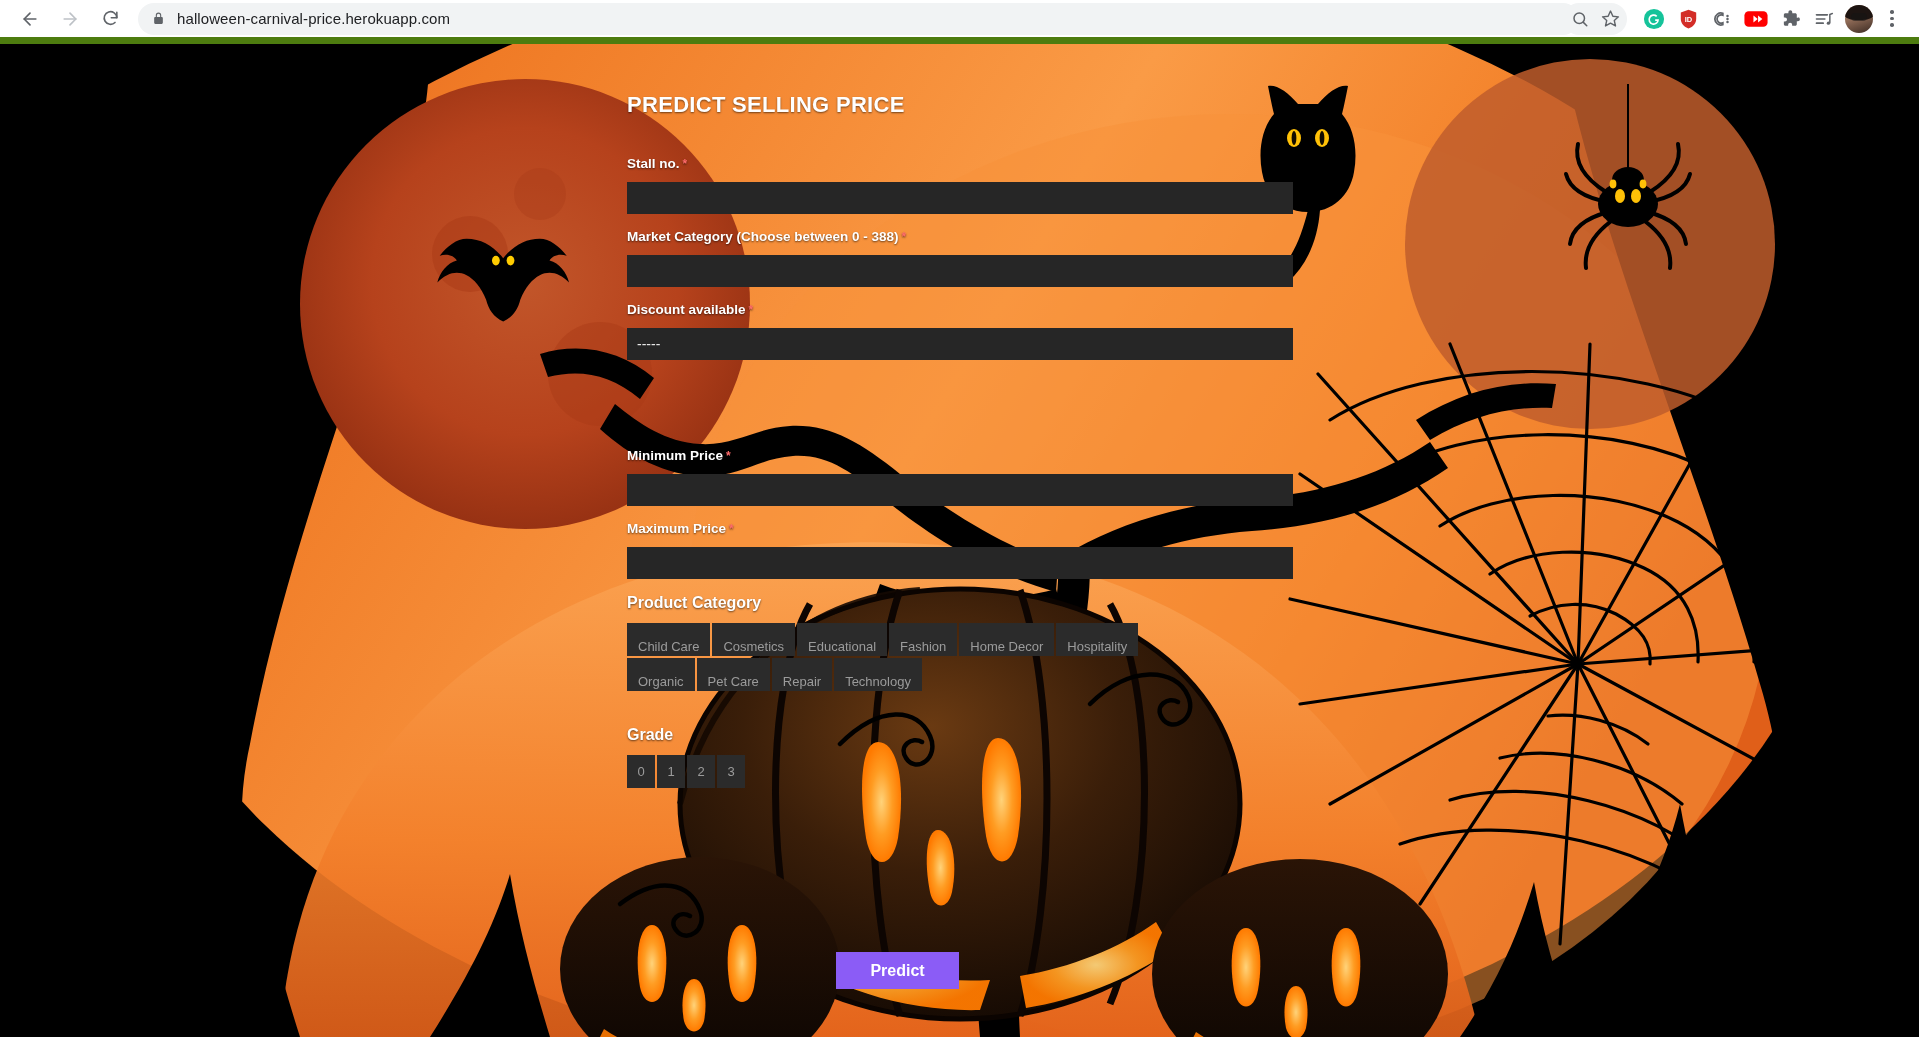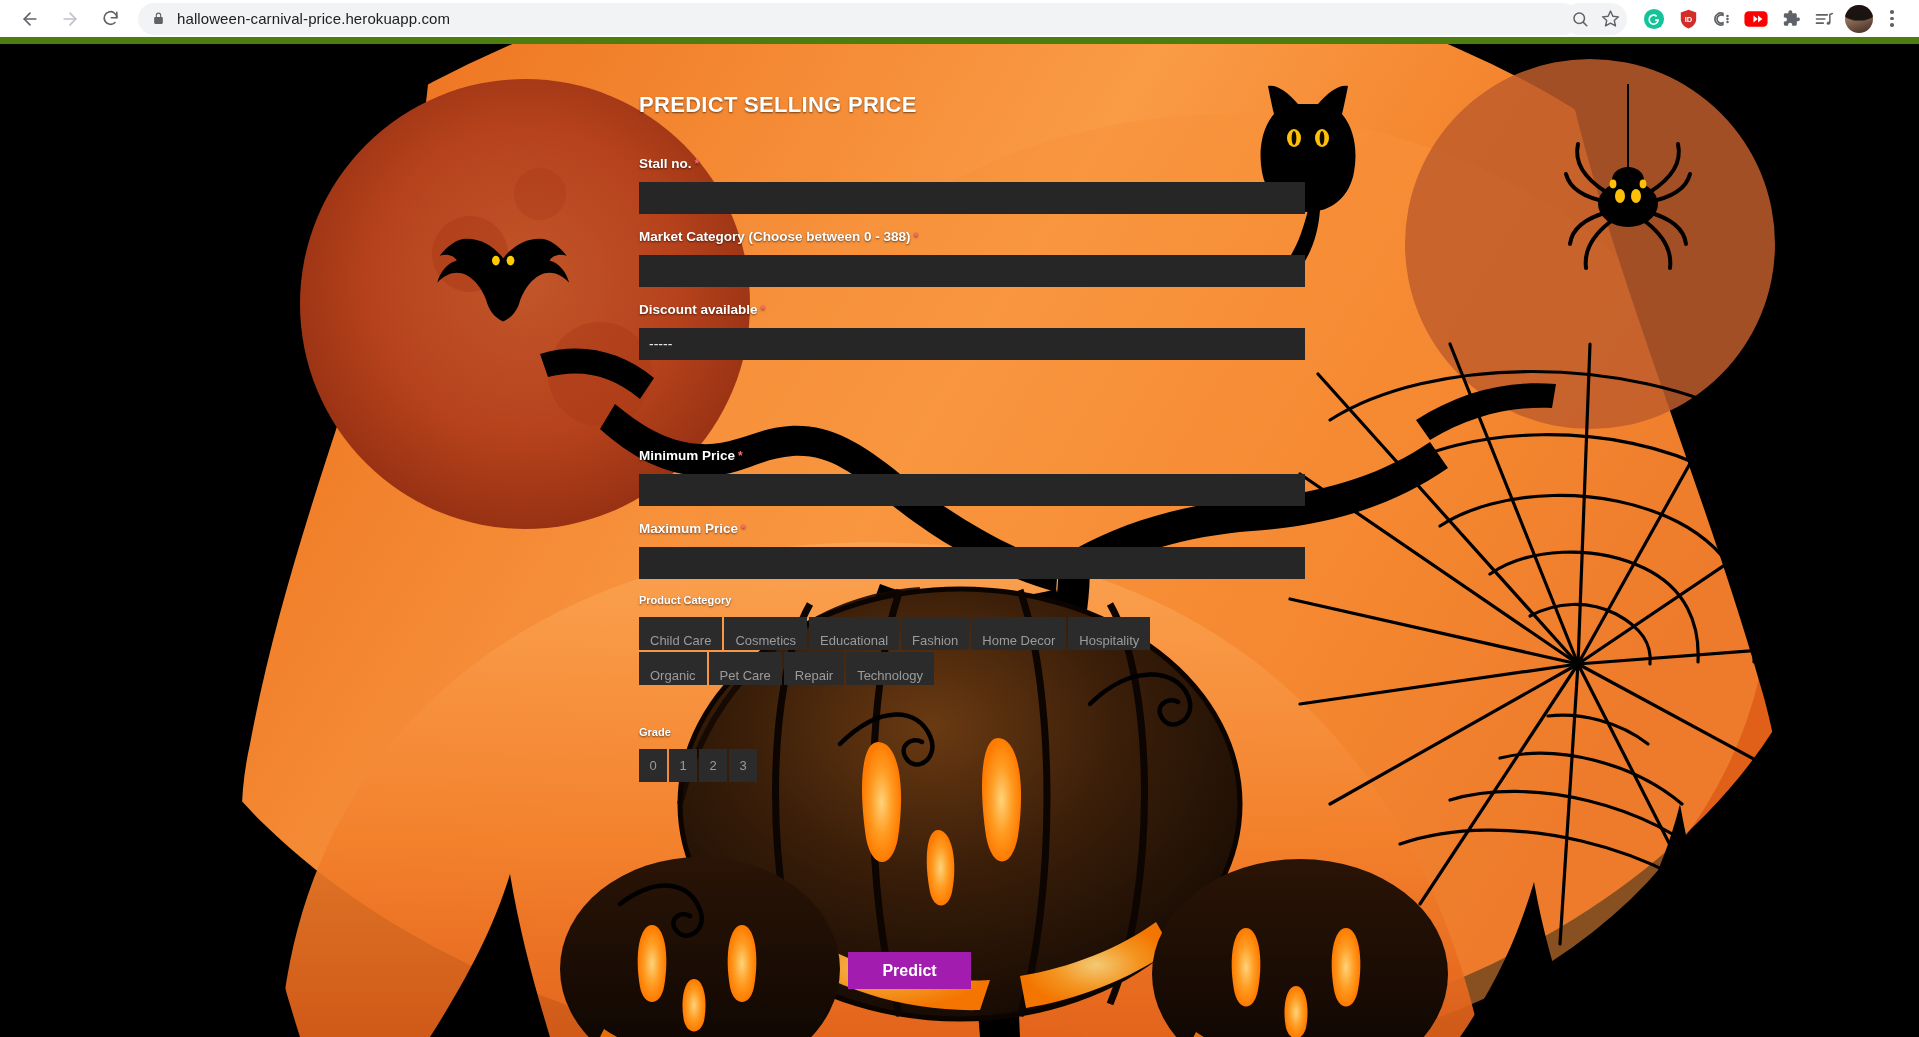--- a/index.html
+++ b/index.html
@@ -99,21 +99,21 @@
     width: 1919px;
     height: 993px;
     overflow: hidden;
     background: #000;
   }
   .bg-svg { position:absolute; top:0; left:0; width:1919px; height:993px; display:block; }
 
   
   .form-wrap {
     position: absolute;
-    top: 0; left: 12px;
+    top: 0; left: 0;
     width: 1546px; height: 993px;
     z-index: 10;
   }
   .page-title {
     position: absolute;
     left: 627px; top: 48px;
     font-size: 22px;
     font-weight: bold;
     color: #ffffff;
     letter-spacing: 0.3px;
@@ -149,21 +149,21 @@
   #f-discount{ top: 258px; }
   #f-charges { top: 331px; }
   #f-minprice{ top: 404px; }
   #f-maxprice{ top: 477px; }
 
   
   .group { position: absolute; left: 627px; width: 700px; }
   #g-product { top: 550px; }
   #g-grade   { top: 682px; }
   .group-label {
-    font-size: 11px;
+    font-size: 16px;
     font-weight: bold;
     color: #ffffff;
     text-shadow: 0 1px 2px rgba(0,0,0,.6);
     display: block;
     margin-bottom: 11px;
   }
   .btn-row {
     display: flex;
     flex-wrap: wrap;
     gap: 2px 2px;
@@ -182,21 +182,21 @@
     white-space: nowrap;
   }
   .chip.narrow { padding: 0 9px; min-width: 28px; }
 
   .predict-btn {
     position: absolute;
     left: 836px;
     top: 908px;
     width: 123px;
     height: 37px;
-    background: #a21caf;
+    background: #8b5cf6;
     color: #ffffff;
     border: none;
     outline: none;
     font-family: "Liberation Sans", sans-serif;
     font-size: 16px;
     font-weight: bold;
     cursor: pointer;
     z-index: 12;
   }
 </style>

